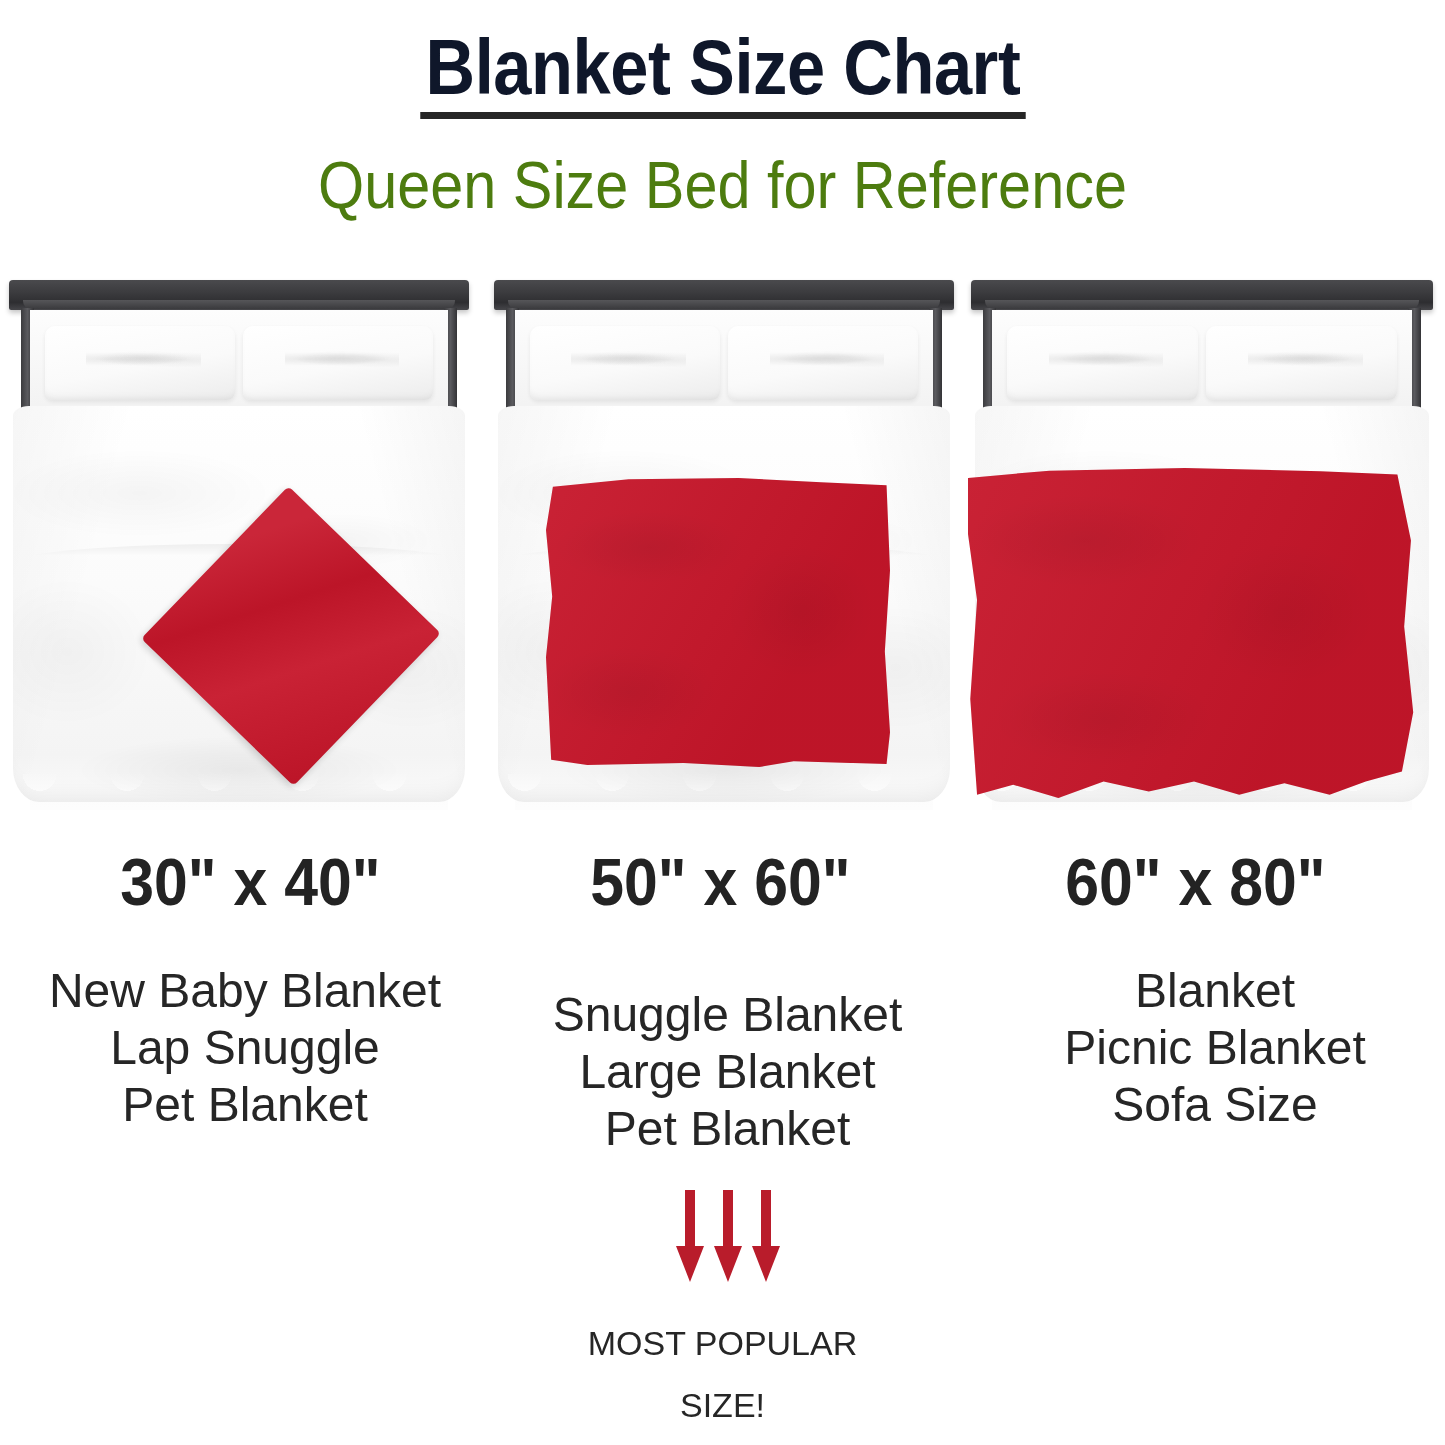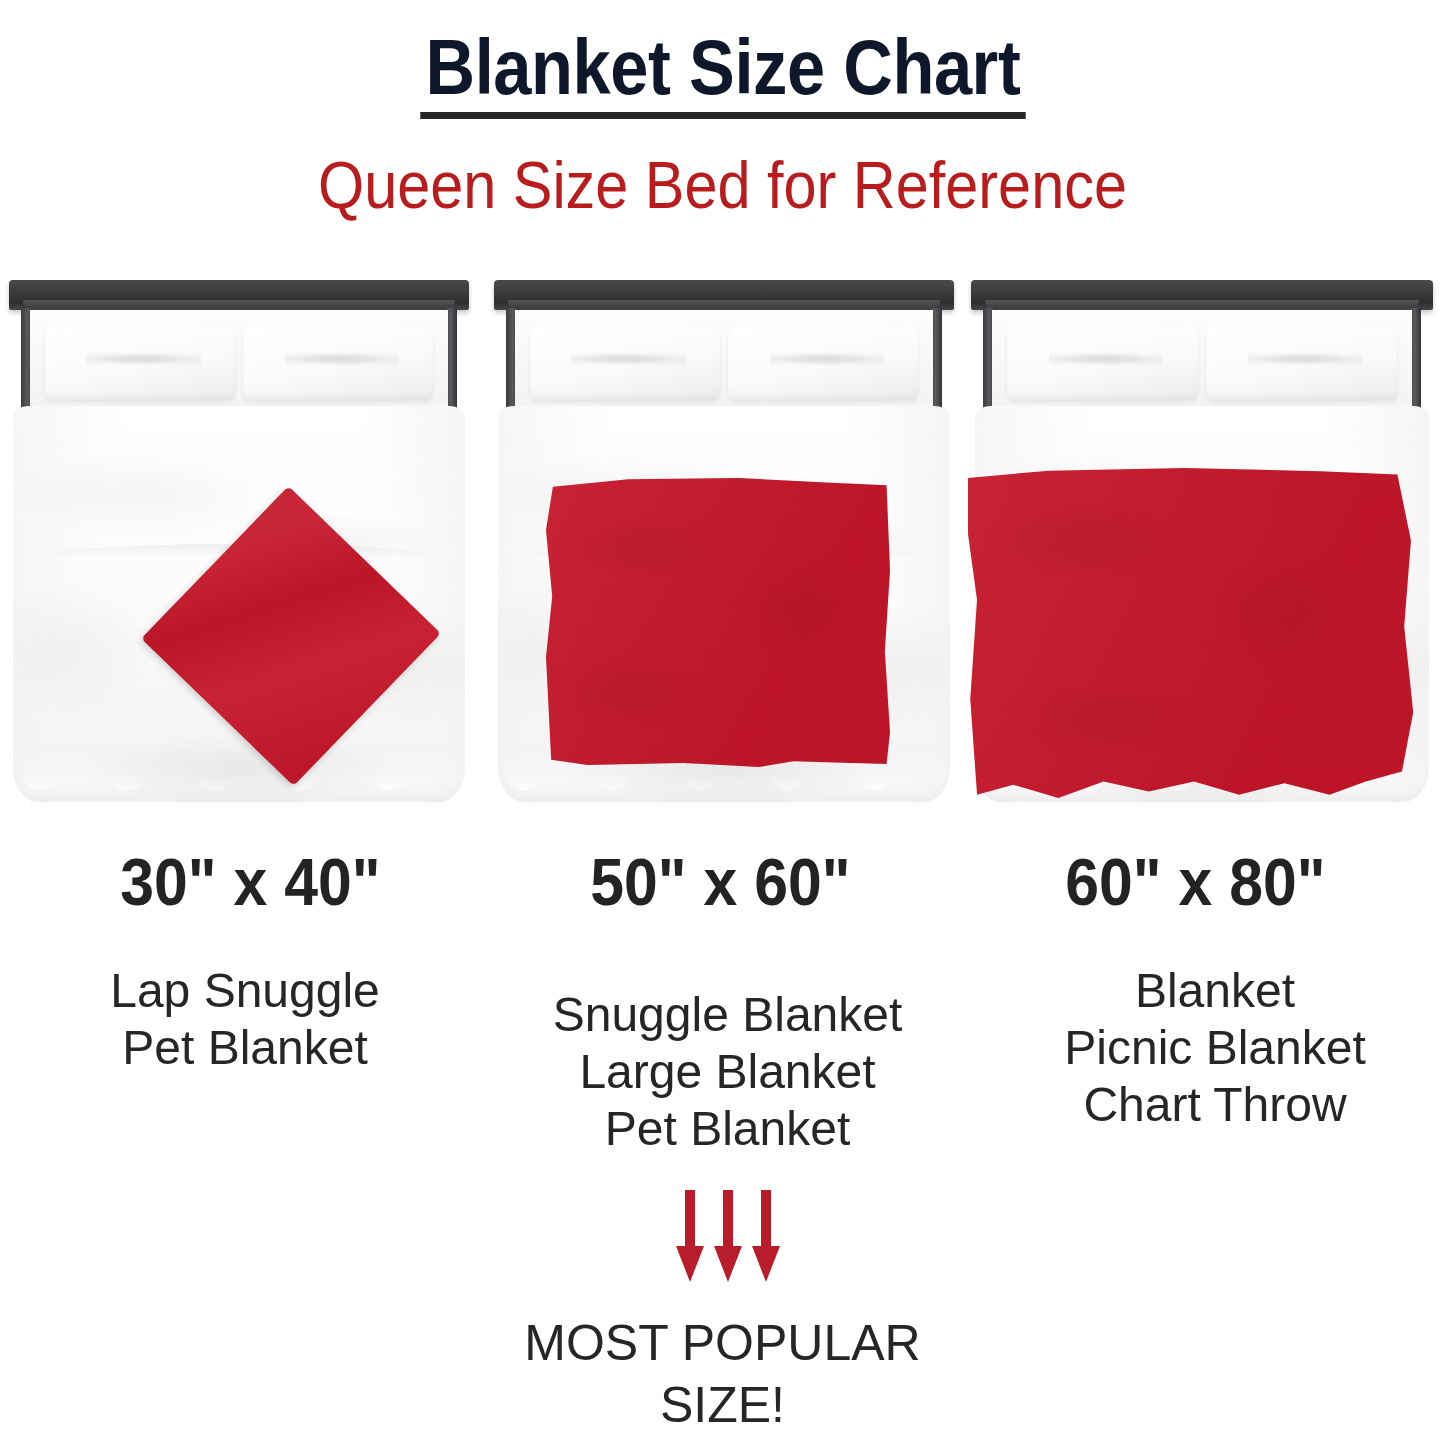--- a/index.html
+++ b/index.html
@@ -38,21 +38,21 @@
   }
   #subtitle {
     position: absolute;
     top: 152px;
     left: 0;
     width: 1445px;
     text-align: center;
     font-size: 66px;
     font-weight: 400;
     line-height: 1;
-    color: #b91c1c;
+    color: #4d7c0f;
   }
   #subtitle span.tx {
     display: inline-block;
     transform: scaleX(0.90);
   }
 
   
   .beds {
     position: absolute;
     top: 272px;
@@ -283,21 +283,21 @@
   }
   .arrow { width: 28px; height: 92px; position: relative; }
   .arrow svg { display: block; width: 28px; height: 92px; }
 
   .callout {
     position: absolute;
     top: 1312px;
     left: 485px;
     width: 475px;
     text-align: center;
-    font-size: 50px;
+    font-size: 34px;
     line-height: 62px;
     font-weight: 400;
     color: #262626;
   }
   .callout .cl-line { display: block; }
 </style>
 </head>
 <body>
 
 <div id="title">
@@ -365,32 +365,33 @@
   </div>
   <div class="size-label c1">
     <span class="tx">50" x 60"</span>
   </div>
   <div class="size-label c2">
     <span class="tx">60" x 80"</span>
   </div>
 </div>
 
 <div class="uses c0">
+  <span class="use-line">New Baby Blanket</span>
   <span class="use-line">Lap Snuggle</span>
   <span class="use-line">Pet Blanket</span>
 </div>
 <div class="uses c1">
   <span class="use-line">Snuggle Blanket</span>
   <span class="use-line">Large Blanket</span>
   <span class="use-line">Pet Blanket</span>
 </div>
 <div class="uses c2">
   <span class="use-line">Blanket</span>
   <span class="use-line">Picnic Blanket</span>
-  <span class="use-line">Chart Throw</span>
+  <span class="use-line">Sofa Size</span>
 </div>
 
 <div class="arrows">
   <div class="arrow">
     <svg viewBox="0 0 28 92" xmlns="http://www.w3.org/2000/svg" aria-hidden="true">
       <path d="M9 0 H19 V56 H28 L14 92 L0 56 H9 Z" fill="#B91C2B"></path>
     </svg>
   </div>
   <div class="arrow">
     <svg viewBox="0 0 28 92" xmlns="http://www.w3.org/2000/svg" aria-hidden="true">

